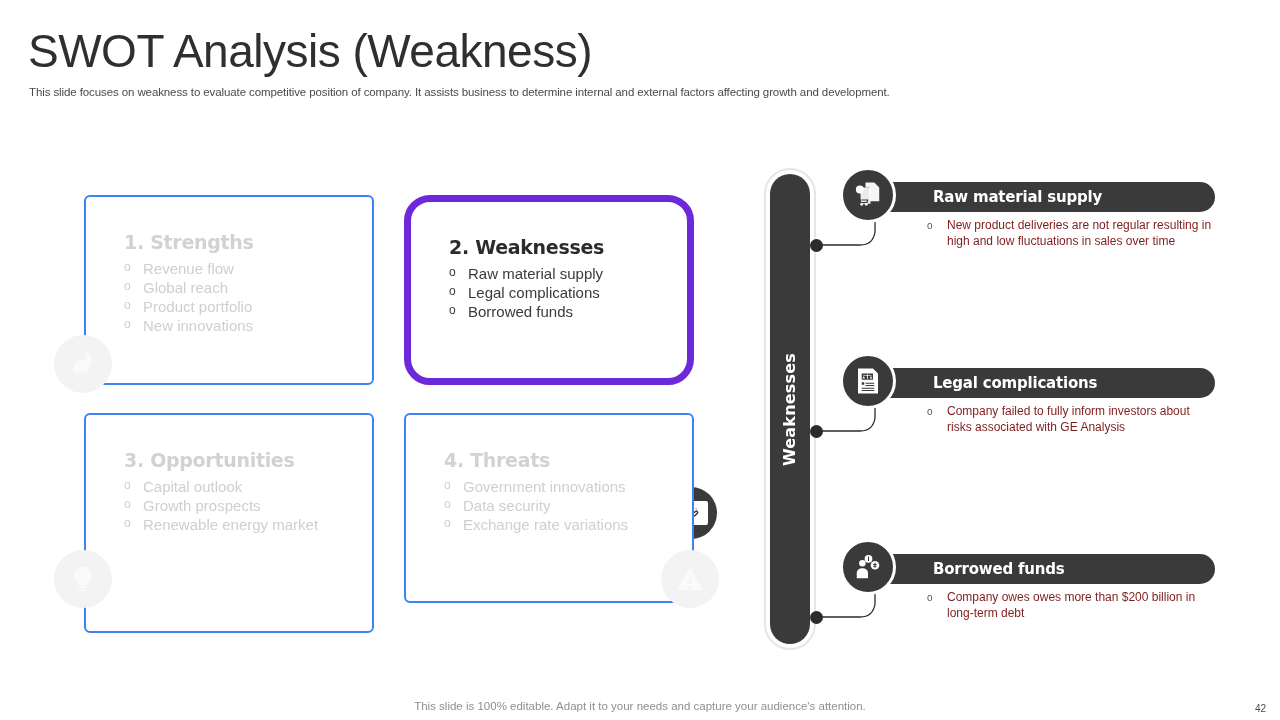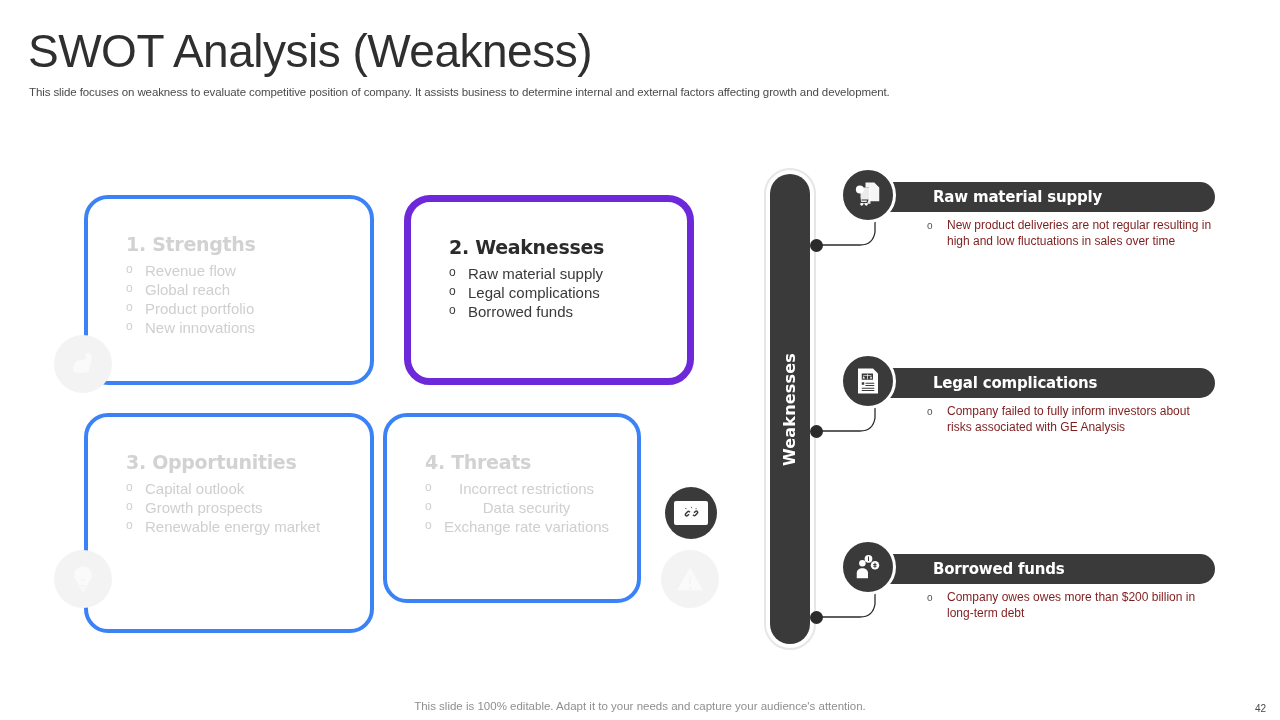--- a/index.html
+++ b/index.html
@@ -21,22 +21,22 @@
   .page-subtitle {
     position: absolute; left: 29px; top: 86px;
     font-size: 11.5px; color: #4a4a4a; letter-spacing: -0.1px;
   }
 
   
   .swot-area { position: absolute; left: 0; top: 150px; width: 740px; height: 490px; }
 
   .quad {
     position: absolute;
-    border: 4px solid #3b82f6;
-    border-radius: 24px;
+    border: 2px solid #3b82f6;
+    border-radius: 6px;
     background: #fff;
   }
   .quad.active { border: 7px solid #6d28d9; border-radius: 26px; }
 
   .quad-heading {
     position: absolute; left: 38px; top: 34px;
     font-size: 19px; font-weight: 700; color: #d2d2d2;
     font-family: "DejaVu Sans", sans-serif; letter-spacing: -0.3px;
   }
   .quad.active .quad-heading { color: #2b2b2b; }
@@ -191,24 +191,24 @@
         <li>Growth prospects</li>
         <li>Renewable energy market</li>
       </ul>
     </div>
     <div class="corner-icon" style="left:54px; top:400px;">
       <svg viewBox="0 0 24 24">
           <path d="M12 2a7 7 0 00-4 12.7V17h8v-2.3A7 7 0 0012 2zm-1.5 11.5v-1h3v1h-3zM9 18h6v1.5H9V18zm1 2.5h4L13 22h-2l-1-1.5z"></path>
         </svg>
     </div>
 
-    <div class="quad" style="left:383px; top:263px; width:258px; height:190px;text-align:center;">
+    <div class="quad" style="left:404px; top:263px; width:290px; height:190px;">
       <div class="quad-heading">4. Threats</div>
       <ul class="quad-list">
-        <li>Incorrect restrictions</li>
+        <li>Government innovations</li>
         <li>Data security</li>
         <li>Exchange rate variations</li>
       </ul>
     </div>
     <div class="corner-icon" style="left:661px; top:400px;">
       <svg viewBox="0 0 24 24">
           <path d="M12 3L1.5 21h21L12 3zm0 5l.9 8h-1.8L12 8zm0 10.2a1.1 1.1 0 110 2.2 1.1 1.1 0 010-2.2z"></path>
         </svg>
     </div>
 

